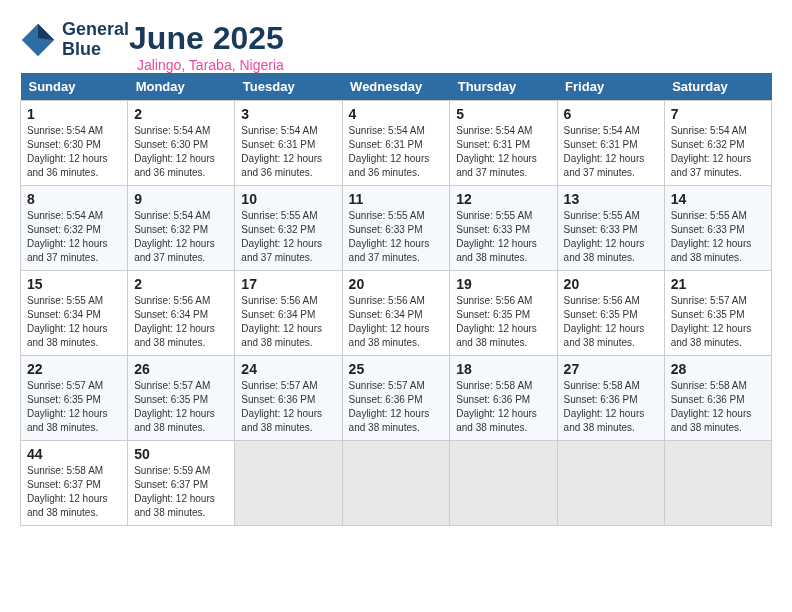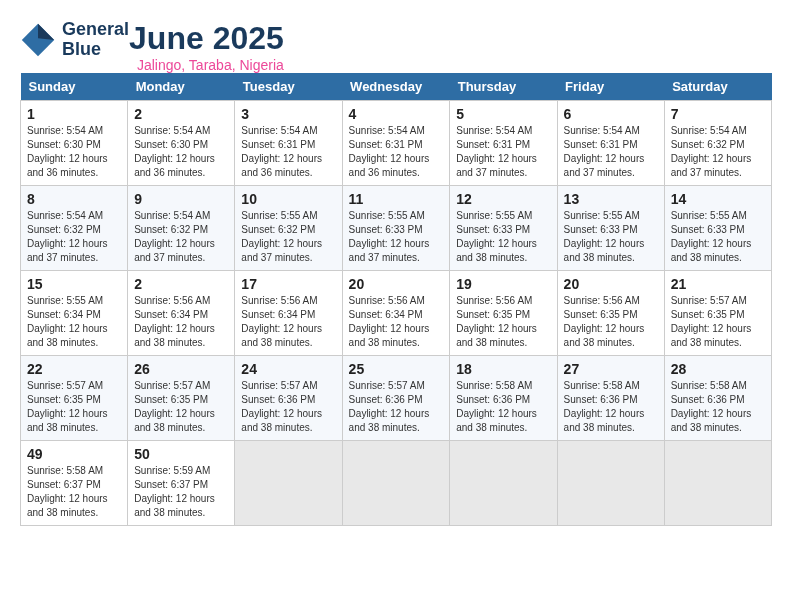--- a/index.html
+++ b/index.html
@@ -373,21 +373,21 @@
         <div class="day-info">
           Sunrise: 5:58 AM<br>
           Sunset: 6:36 PM<br>
           Daylight: 12 hours<br>
           and 38 minutes.
         </div>
       </td>
       </tr>
       <tr>
         <td>
-        <div class="day-number">49</div>
+        <div class="day-number">44</div>
         <div class="day-info">
           Sunrise: 5:58 AM<br>
           Sunset: 6:37 PM<br>
           Daylight: 12 hours<br>
           and 38 minutes.
         </div>
       </td>
         <td>
         <div class="day-number">50</div>
         <div class="day-info">

